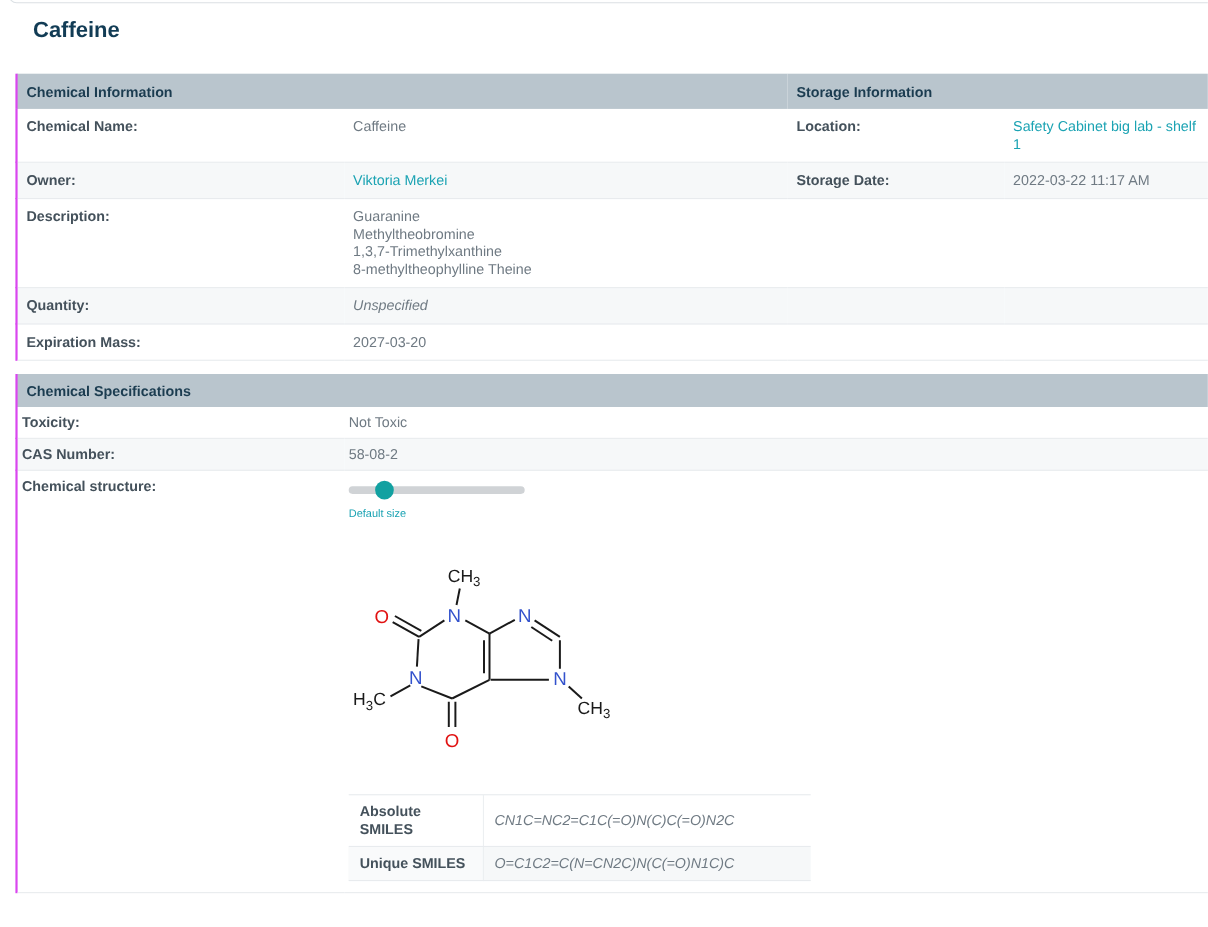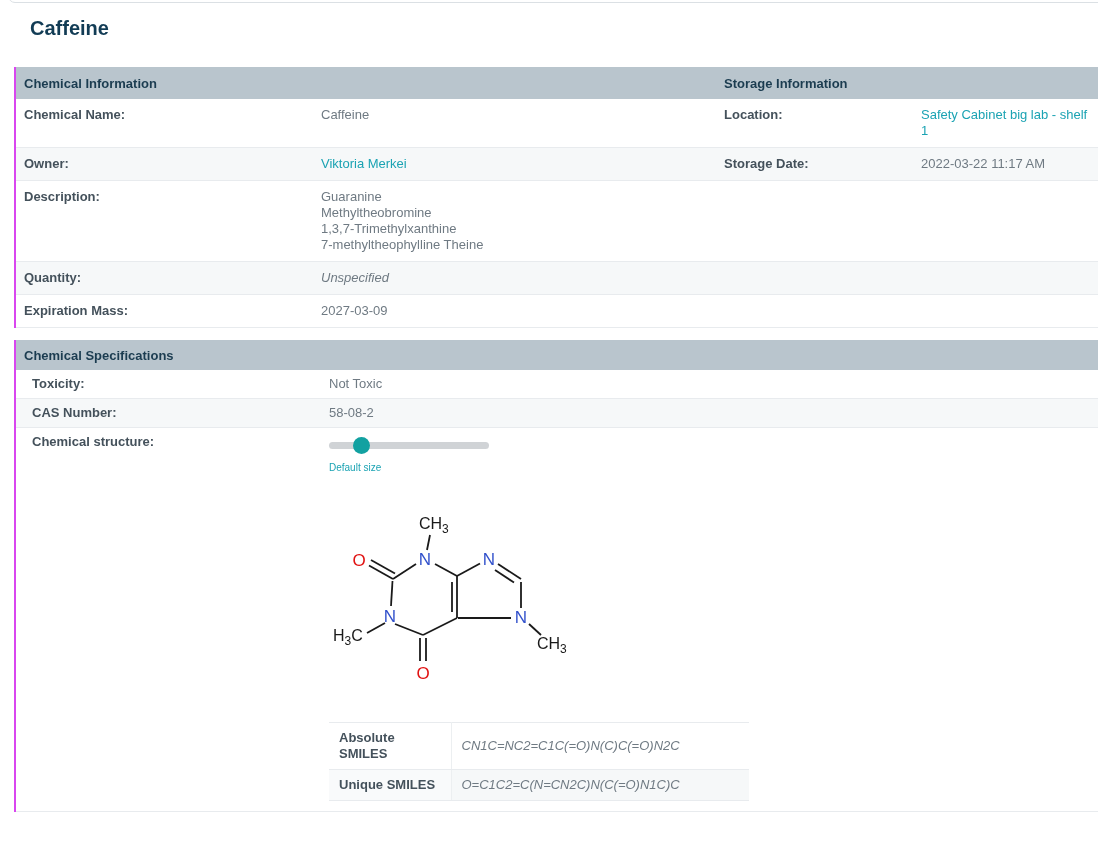--- a/index.html
+++ b/index.html
@@ -30,21 +30,21 @@
   table.info-table th {
     background: #b9c5cd; color: #1b3c50; text-align: left;
     font-size: 13px; font-weight: bold; padding: 8px;
     height: 32px;
   }
   table.spec-table th { padding: 6px 8px; height: 30px; }
   table.info-table td {
     padding: 8px; vertical-align: top; line-height: 16px;
     border-bottom: 1px solid #e8ebee;
   }
-  table.spec-table td { padding: 6px 16px; }
+  table.spec-table td { padding: 6px 4px; }
   table.info-table tbody tr:nth-child(even) { background: #f6f8f9; }
   td.lbl { font-weight: bold; color: #44515b; }
   td.val { color: #6f7a83; }
   a.tlink { color: #1ba3b3; text-decoration: none; cursor: pointer; }
   .italic { font-style: italic; }
 
   
   td.structure-cell { padding-bottom: 10px !important; }
   .slider-wrap { position: relative; width: 160px; height: 17px; margin-top: 3px; }
   .slider-track {
@@ -106,34 +106,34 @@
       <td class="val"><a class="tlink">Viktoria Merkei</a></td>
       <td class="lbl">Storage Date:</td>
       <td class="val">2022-03-22 11:17 AM</td>
     </tr>
     <tr>
       <td class="lbl">Description:</td>
       <td class="val">
         <div>Guaranine</div>
         <div>Methyltheobromine</div>
         <div>1,3,7-Trimethylxanthine</div>
-        <div>7-methyltheophylline Theine</div>
+        <div>8-methyltheophylline Theine</div>
       </td>
       <td></td>
       <td></td>
     </tr>
     <tr>
       <td class="lbl">Quantity:</td>
       <td class="val italic">Unspecified</td>
       <td></td>
       <td></td>
     </tr>
     <tr>
       <td class="lbl">Expiration Mass:</td>
-      <td class="val">2027-03-09</td>
+      <td class="val">2027-03-20</td>
       <td></td>
       <td></td>
     </tr>
   </tbody>
 </table>
 
 <table class="info-table spec-table">
   <colgroup>
       <col style="width:298px">
       <col style="width:786px">

